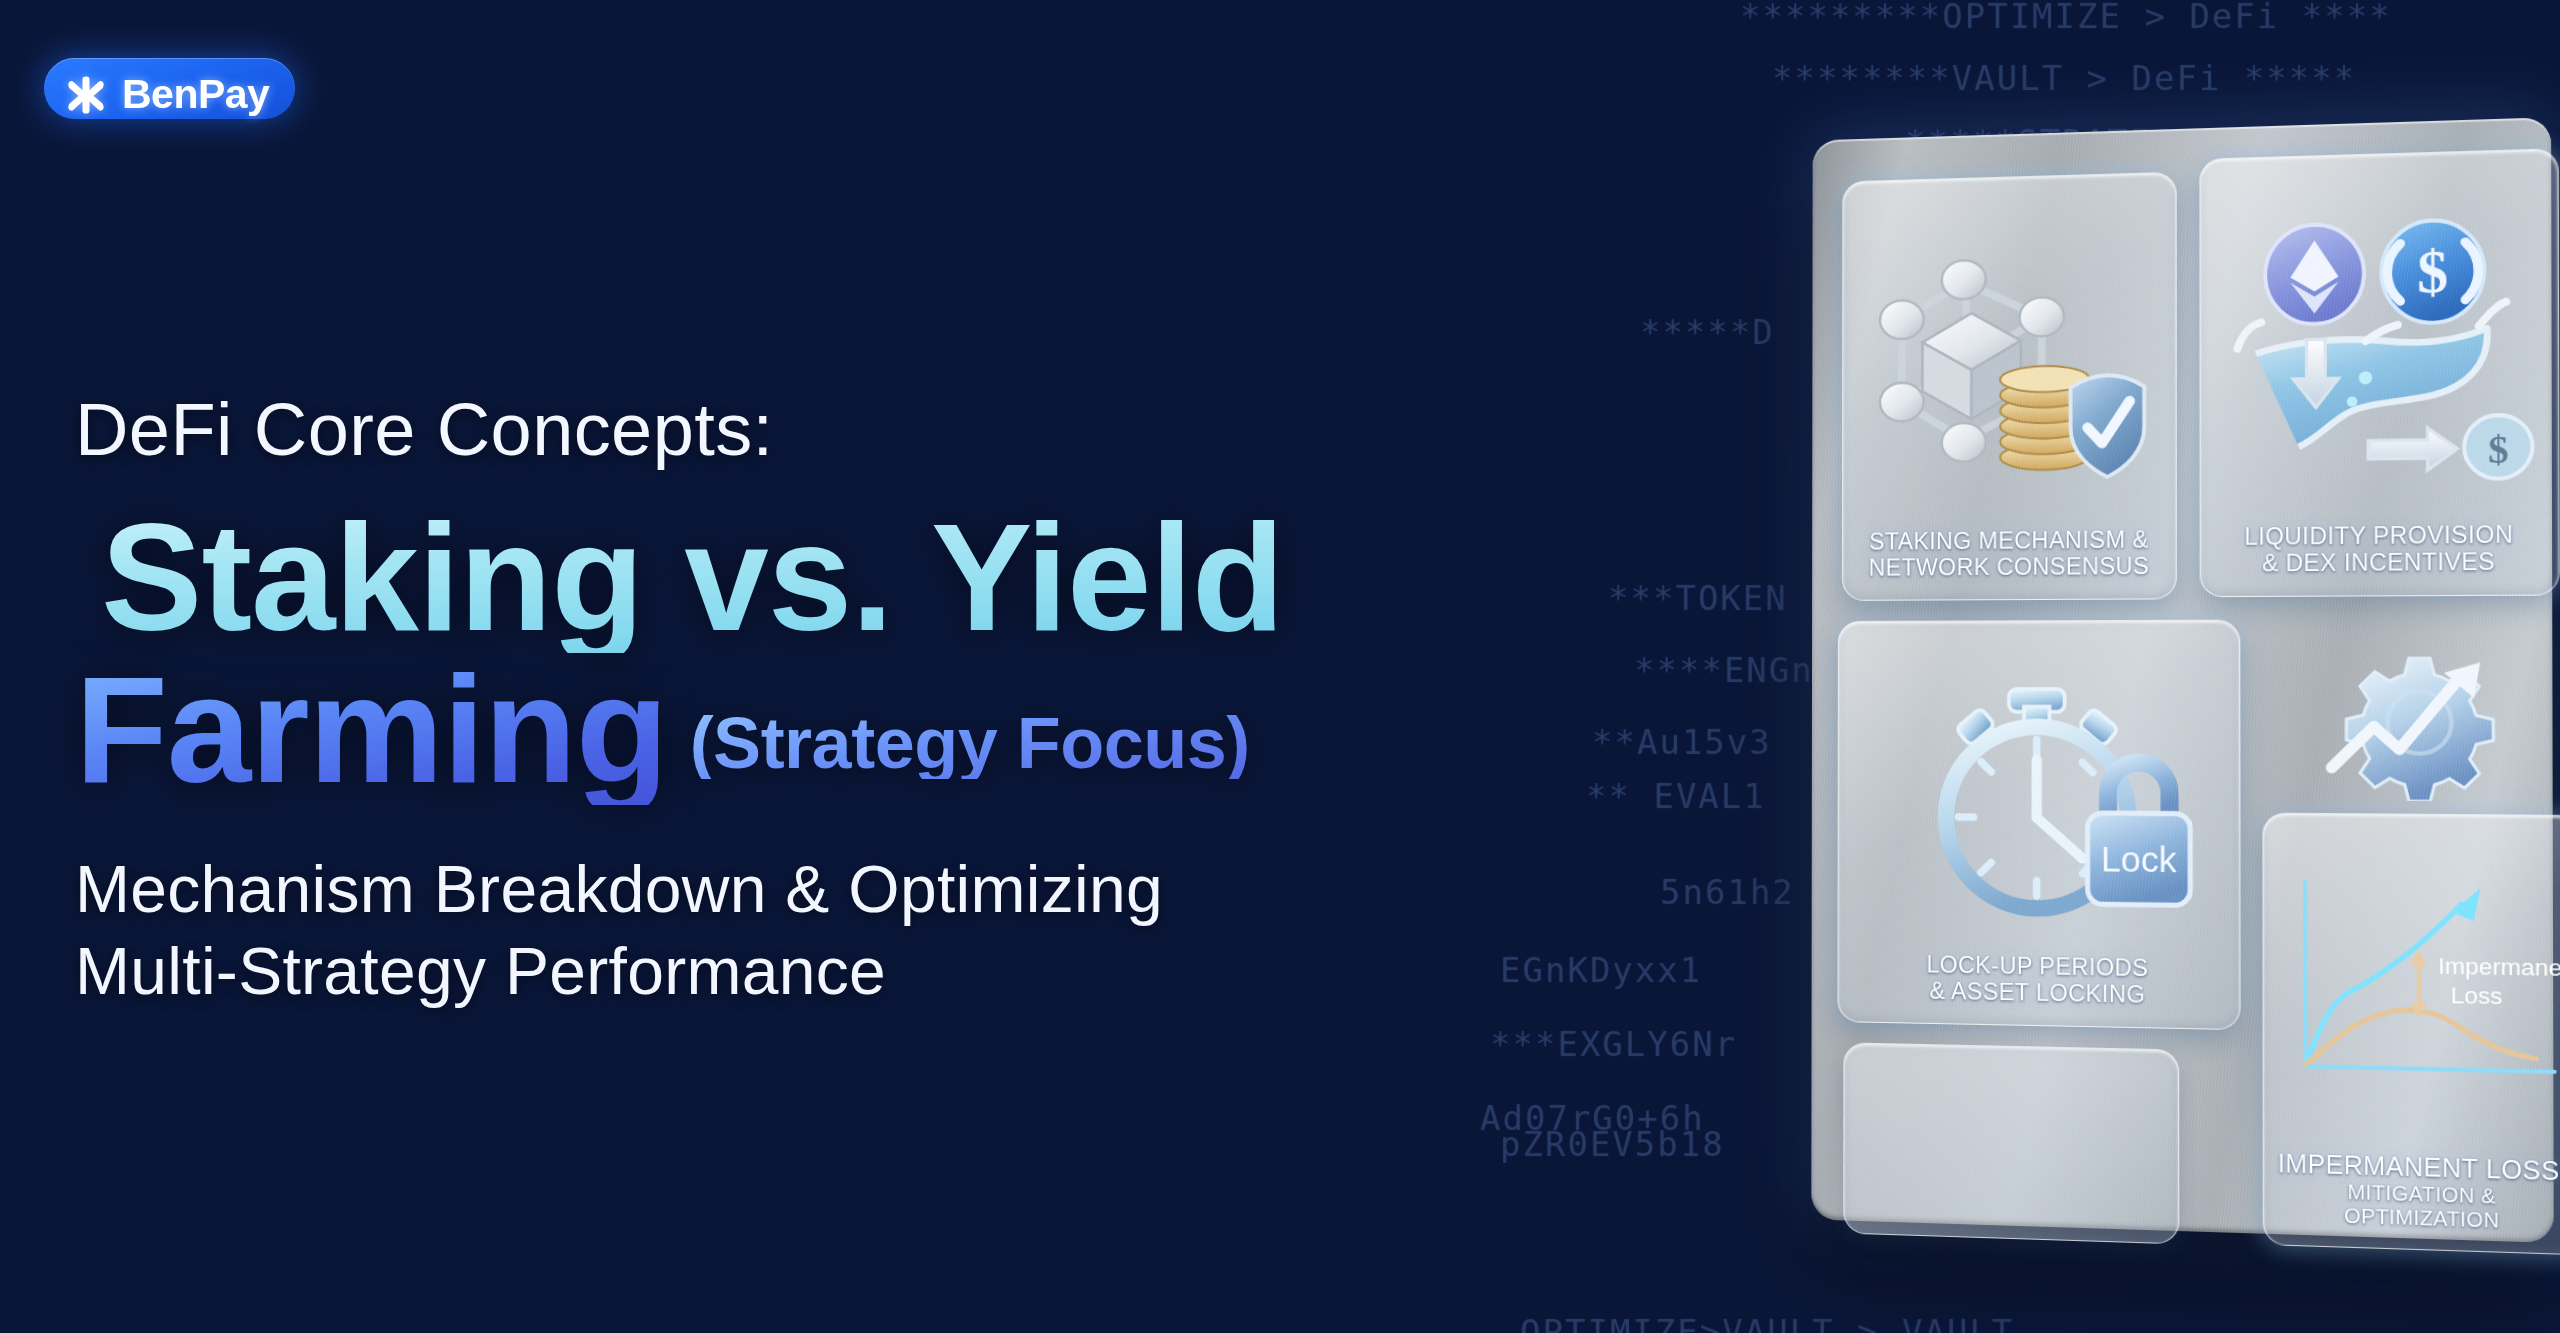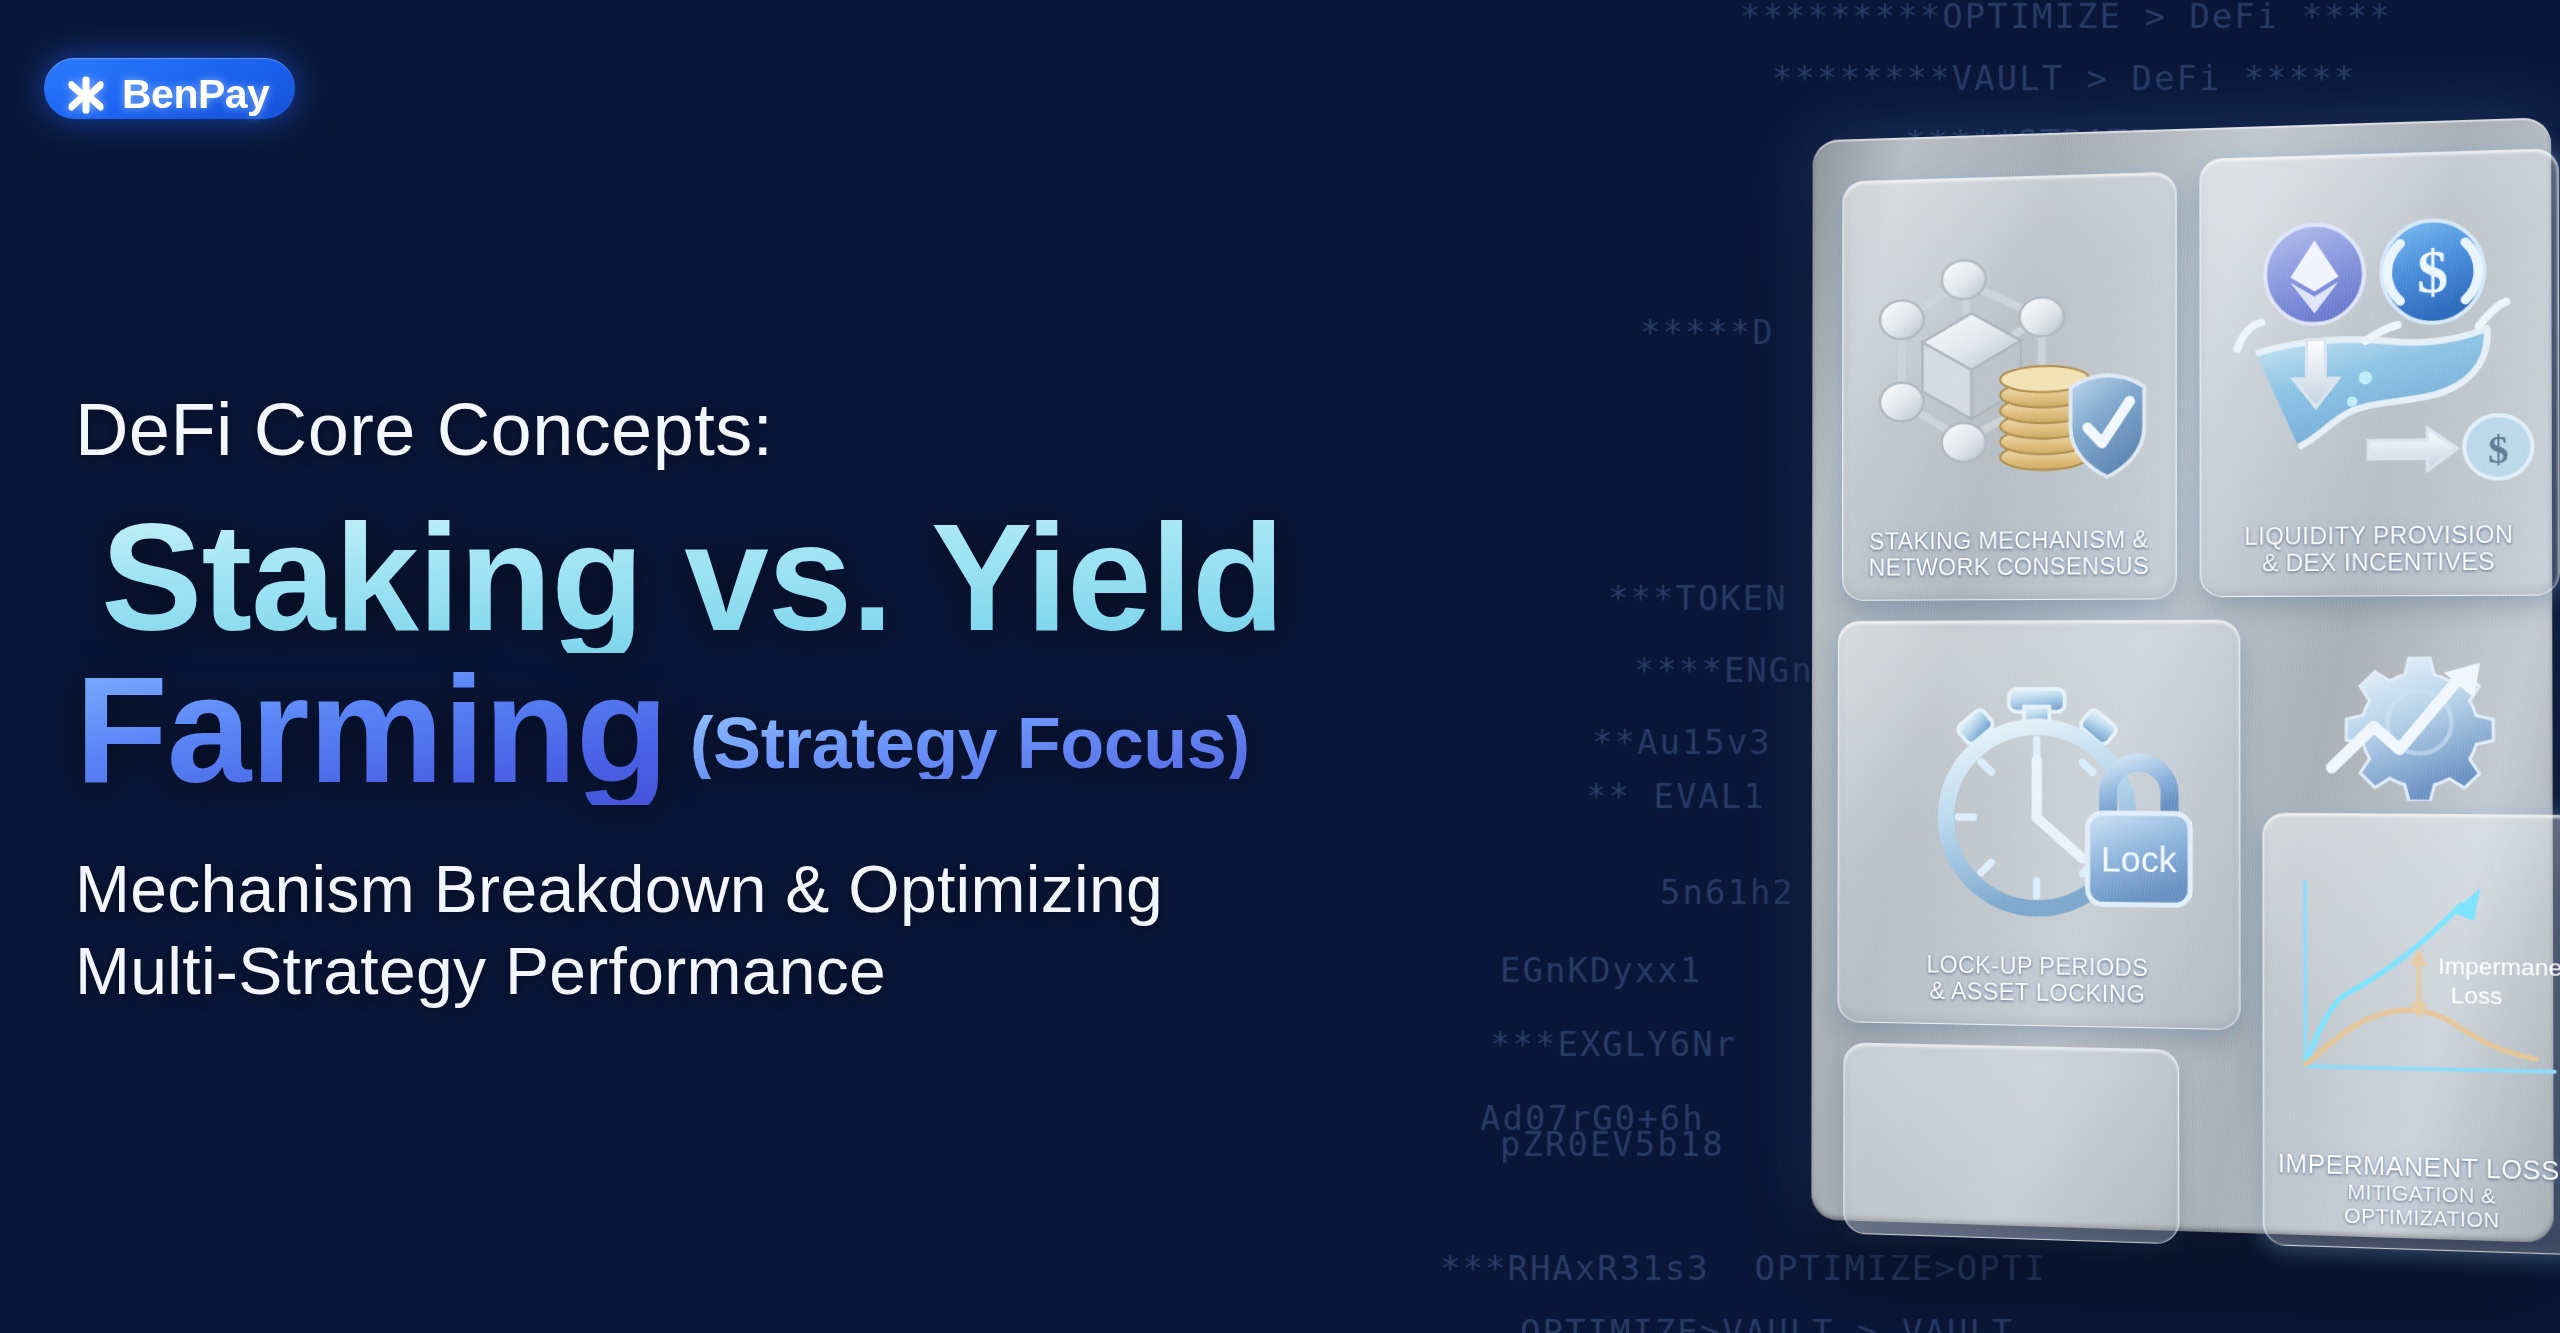--- a/index.html
+++ b/index.html
@@ -155,21 +155,20 @@
     <div class="codeline" style="left:1640px; top:312px; font-size:34px;">*****D</div>
     <div class="codeline" style="left:1608px; top:578px; font-size:34px;">***TOKEN</div>
     <div class="codeline" style="left:1598px; top:650px; font-size:34px;margin-left:36px;">****ENGn</div>
     <div class="codeline" style="left:1592px; top:722px; font-size:34px;">**Au15v3</div>
     <div class="codeline" style="left:1586px; top:776px; font-size:34px;">** EVAL1</div>
     <div class="codeline" style="left:1660px; top:872px; font-size:34px;">5n61h2</div>
     <div class="codeline" style="left:1500px; top:950px; font-size:34px;">EGnKDyxx1</div>
     <div class="codeline" style="left:1490px; top:1024px; font-size:34px;">***EXGLY6Nr</div>
     <div class="codeline" style="left:1480px; top:1098px; font-size:34px;">Ad07rG0+6h</div>
     <div class="codeline" style="left:1500px; top:1124px; font-size:34px;">pZR0EV5b18</div>
-    <div class="codeline" style="left:1440px; top:1248px; font-size:34px;">***RHAxR31s3  OPTIMIZE&gt;OPTI</div>
     <div class="codeline" style="left:1520px; top:1312px; font-size:34px;">OPTIMIZE&gt;VAULT &gt; VAULT</div>
   </div>
 
   <div id="logo">
     <svg class="mark" viewBox="0 0 100 100">
       <g fill="#ffffff">
         <rect x="42" y="8" width="16" height="84" rx="7"></rect>
         <path d="M10 26 C10 20 16 16 21 20 L47 44 L38 56 L14 36 C11 33 10 30 10 26 Z"></path>
         <path d="M90 26 C90 20 84 16 79 20 L53 44 L62 56 L86 36 C89 33 90 30 90 26 Z"></path>
         <path d="M10 78 C10 84 16 88 21 84 L47 60 L38 48 L14 68 C11 71 10 74 10 78 Z"></path>

